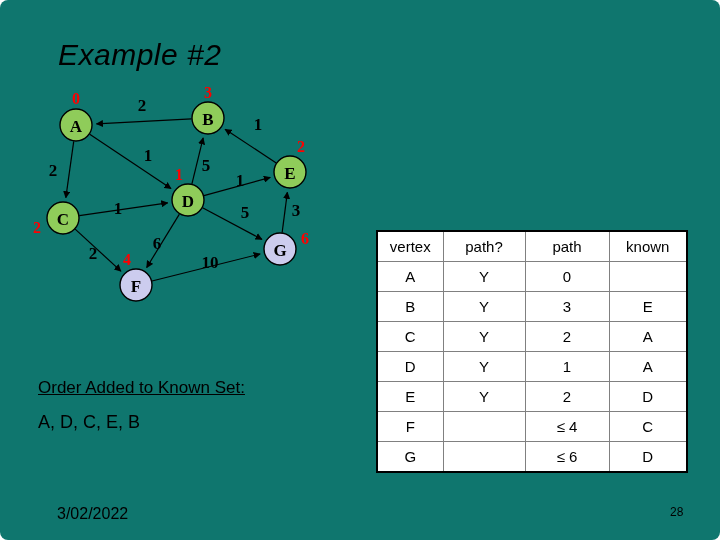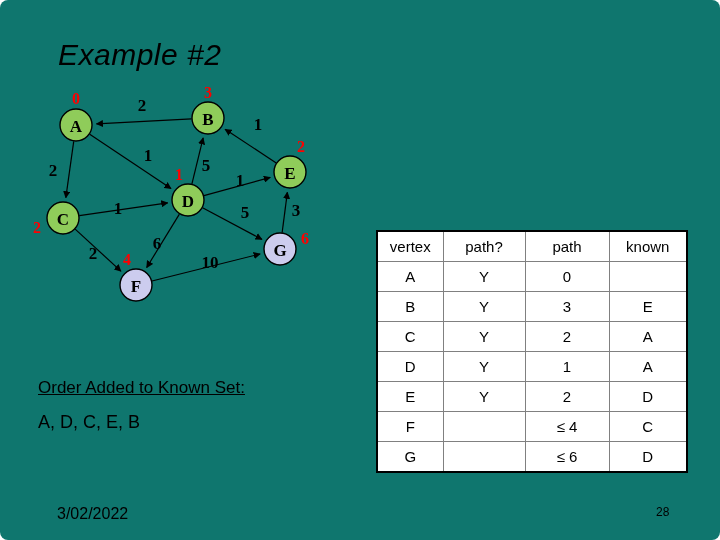--- a/index.html
+++ b/index.html
@@ -131,21 +131,21 @@
   #footer-date {
     position: absolute;
     left: 57px;
     top: 505px;
     font-family: "Liberation Sans", sans-serif;
     font-size: 16px;
     color: #000000;
   }
   #footer-page {
     position: absolute;
-    left: 656px;
+    left: 670px;
     top: 505px;
     font-family: "Liberation Sans", sans-serif;
     font-size: 12px;
     color: #000000;
   }
 </style>
 </head>
 <body>
 
 <div id="slide">

